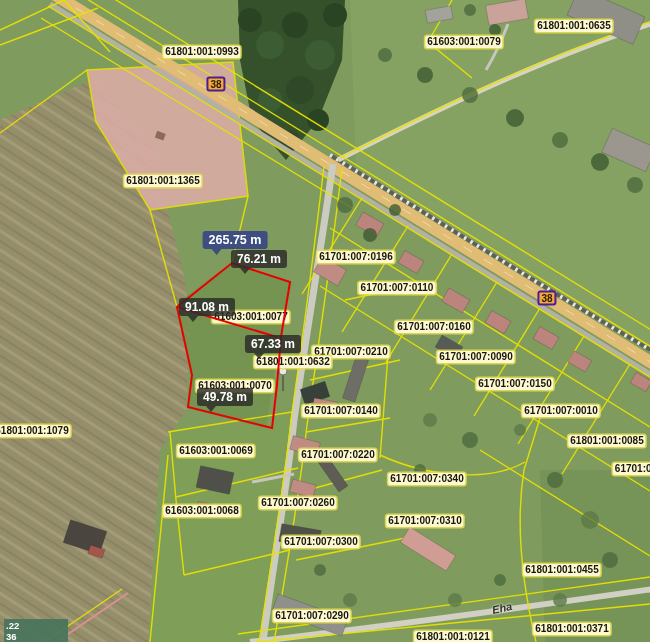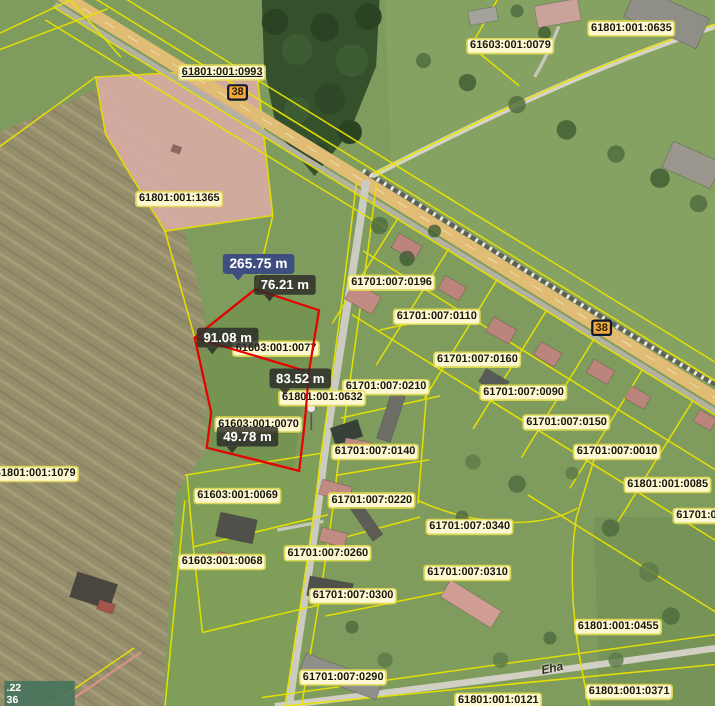--- a/index.html
+++ b/index.html
@@ -11,21 +11,21 @@
   .layer{position:absolute;inset:0;}
   #parcel-layer{z-index:2;}
   #badge-layer{z-index:3;}
   #measure-layer{z-index:4;text-align:center;}
 
   .parcel-label{position:absolute;transform:translate(-50%,-50%);
     background:#fdf8d2;color:#17170c;font:700 10px/12px "Liberation Sans",sans-serif;
     padding:0 2px;border-radius:2px;white-space:nowrap;
     box-shadow:0 0 0 1.5px rgba(233,224,80,.85);}
   .road-badge{position:absolute;transform:translate(-50%,-50%);
-    background:#f2a93b;border:2px solid #0f172a;color:#2b1c00;
+    background:#f2a93b;border:2px solid #4c1d95;color:#2b1c00;
     font:700 10px/11px "Liberation Sans",sans-serif;padding:0 2px;border-radius:3px;}
   .measure-label{position:absolute;transform:translate(-50%,-50%);
     color:#fff;font:700 12px/14px "Liberation Sans",sans-serif;
     padding:2px 6px;border-radius:3px;white-space:nowrap;}
   .measure-label.total{--bg:#3e4e80;background:var(--bg);font-size:12.5px;}
   .measure-label.seg{--bg:rgba(43,43,40,.82);background:var(--bg);}
   .measure-label::after{content:"";position:absolute;top:100%;left:9px;
     width:0;height:0;border:5px solid transparent;border-top:6px solid;
     border-top-color:var(--bg);}
   .street-label{position:absolute;z-index:3;color:#30302a;
@@ -197,21 +197,21 @@
       <circle cx="450" cy="480" r="5" fill="#5d7a49"></circle>
     </g>
 
     <g>
       <line x1="283" y1="374" x2="283" y2="391" stroke="#555" stroke-width="1.5"></line>
       <circle cx="283" cy="371" r="4" fill="#e8e8e4" stroke="#777" stroke-width="1"></circle>
     </g>
   </svg>
 
   <div class="layer" id="parcel-layer">
-      <div class="parcel-label" style="left: 202px; top: 66px; text-decoration: underline;">61801:001:0993</div>
+      <div class="parcel-label" style="left: 202px; top: 52px;">61801:001:0993</div>
       <div class="parcel-label" style="left: 464px; top: 42px;">61603:001:0079</div>
       <div class="parcel-label" style="left: 574px; top: 26px;">61801:001:0635</div>
       <div class="parcel-label" style="left: 163px; top: 181px;">61801:001:1365</div>
       <div class="parcel-label" style="left: 356px; top: 257px;">61701:007:0196</div>
       <div class="parcel-label" style="left: 397px; top: 288px;">61701:007:0110</div>
       <div class="parcel-label" style="left: 251px; top: 317px;">61603:001:0077</div>
       <div class="parcel-label" style="left: 434px; top: 327px;">61701:007:0160</div>
       <div class="parcel-label" style="left: 351px; top: 352px;">61701:007:0210</div>
       <div class="parcel-label" style="left: 476px; top: 357px;">61701:007:0090</div>
       <div class="parcel-label" style="left: 293px; top: 362px;">61801:001:0632</div>
@@ -242,21 +242,21 @@
 
   <div class="layer" id="badge-layer">
       <div class="road-badge" style="left: 216px; top: 84px;">38</div>
       <div class="road-badge" style="left: 547px; top: 298px;">38</div>
     </div>
 
   <div class="layer" id="measure-layer">
       <div class="measure-label total" style="left: 235px; top: 240px;">265.75 m</div>
       <div class="measure-label seg" style="left: 259px; top: 259px;">76.21 m</div>
       <div class="measure-label seg" style="left: 207px; top: 307px;">91.08 m</div>
-      <div class="measure-label seg" style="left: 273px; top: 344px;">83.52 m</div>
+      <div class="measure-label seg" style="left: 273px; top: 344px;">67.33 m</div>
       <div class="measure-label seg" style="left: 225px; top: 397px;">49.78 m</div>
     </div>
 
   <div class="street-label" style="left: 492px; top: 602px; transform: rotate(-12deg);">Eha</div>
 
   <div class="coord-box">
     <span>.22</span>
     <span>36</span>
   </div>
 

